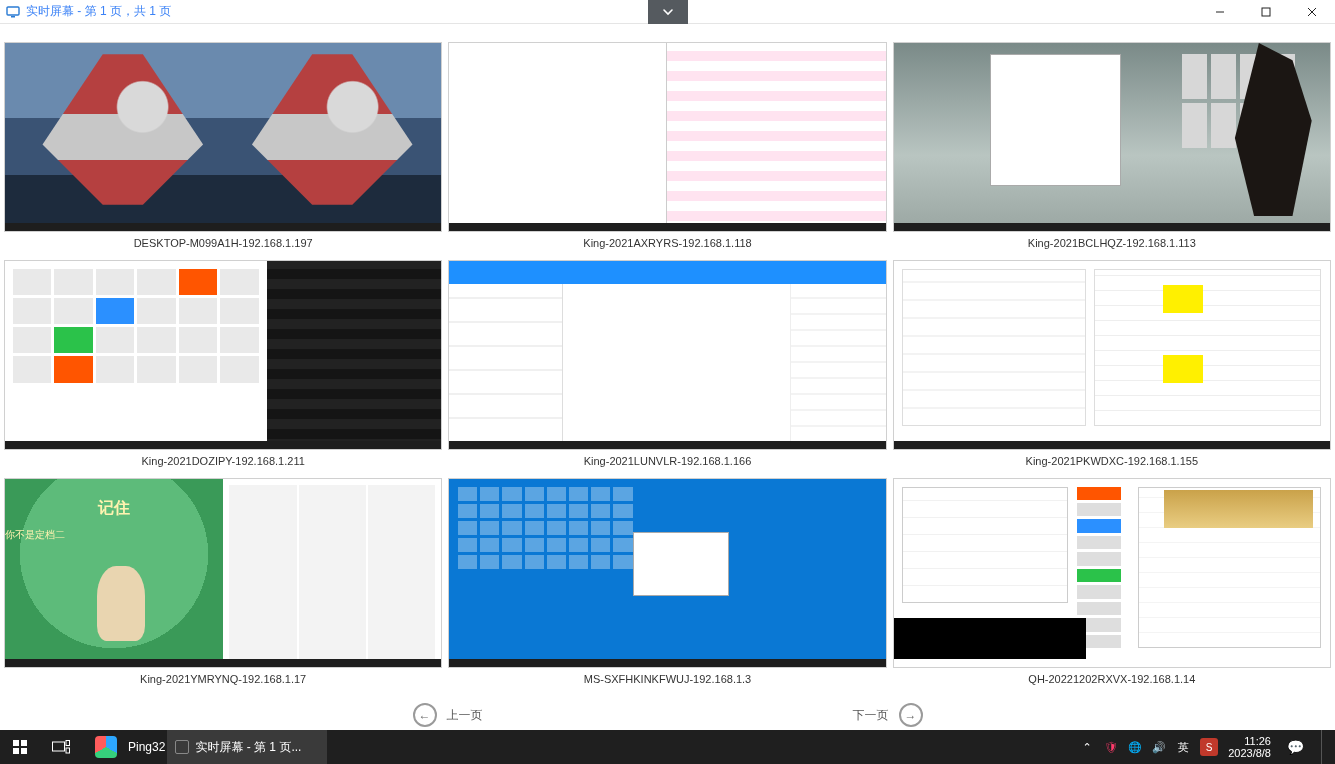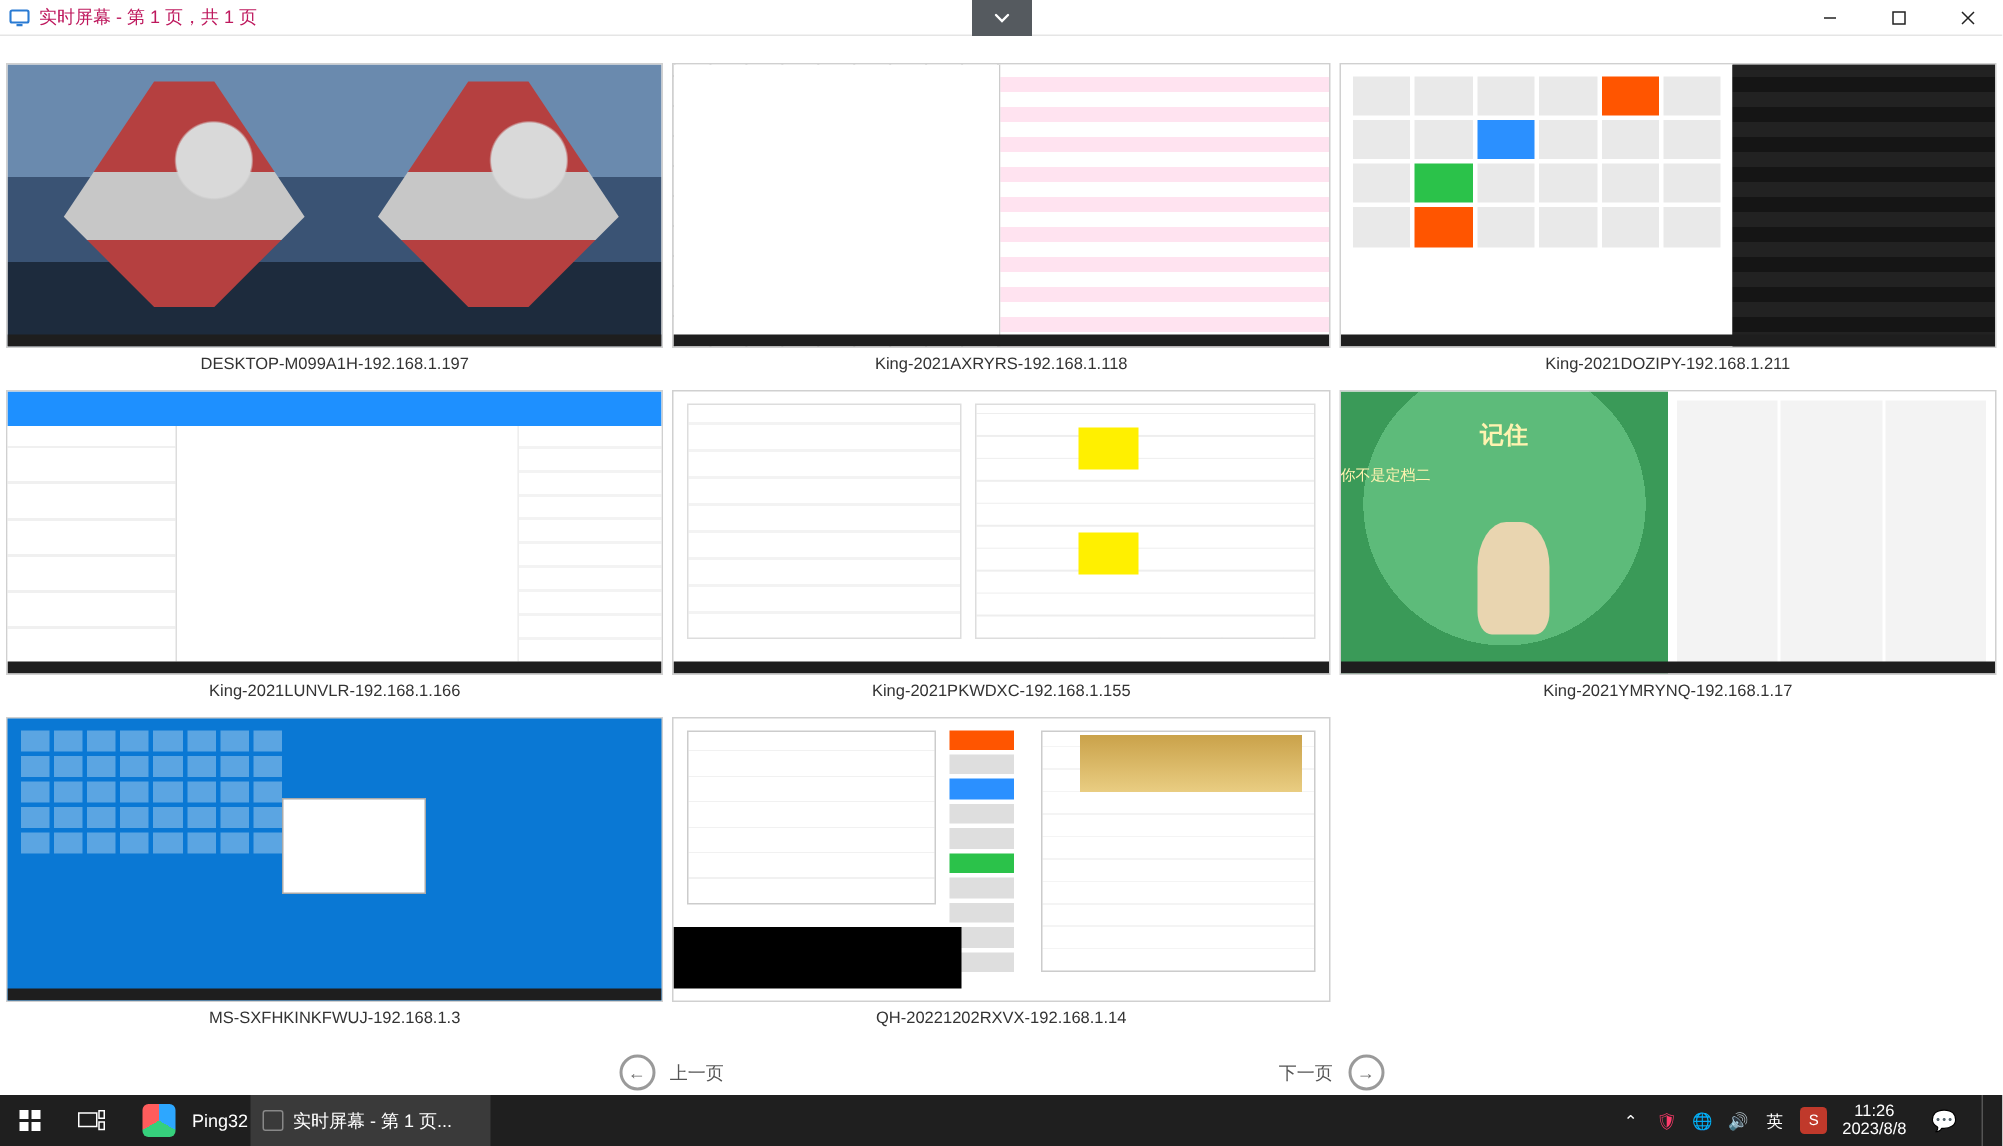--- a/index.html
+++ b/index.html
@@ -20,21 +20,21 @@
   align-items: center;
   background: #fff;
   border-bottom: 1px solid #e5e5e5;
   position: relative;
 }
 .titlebar .app-icon {
   width: 14px; height: 14px;
   margin: 0 6px;
   display: inline-flex; align-items: center; justify-content: center;
 }
-.titlebar .title { font-size: 12px; color: #be185d; }
+.titlebar .title { font-size: 12px; color: #3b82f6; }
 .titlebar .dropdown {
   position: absolute;
   left: 50%;
   transform: translateX(-50%);
   width: 40px; height: 24px;
   background: #555a5f;
   display: flex; align-items: center; justify-content: center;
   color: #fff;
 }
 .win-controls {
@@ -323,21 +323,21 @@
   display:inline-block;
 }
 .win-taskbar .tray{
   margin-left:auto; display:flex; align-items:center; gap:10px; padding:0 8px;
 }
 .win-taskbar .tray .ic{ width:14px; height:14px; display:inline-flex; align-items:center; justify-content:center; font-size:11px;}
 .win-taskbar .ime{
   width:18px; height:18px; background:#c0392b; border-radius:3px;
   display:flex; align-items:center; justify-content:center; font-size:10px;
 }
-.win-taskbar .clock{ text-align:center; line-height:1.1; font-size:11px; }
+.win-taskbar .clock{ text-align:right; line-height:1.1; font-size:11px; }
 .win-taskbar .notif{ width:30px; text-align:center; font-size:14px;}
 .win-taskbar .showdesk{ width:6px; height:34px; border-left:1px solid #555;}
 
 svg{ display:block; }
 </style>
 </head>
 <body>
 
 <div class="titlebar">
   <span class="app-icon">
@@ -385,20 +385,38 @@
 
     <div class="cell">
       <div class="thumb cad">
         <div class="left"></div>
           <div class="right"></div>
         <div class="tbar"></div>
       </div>
       <div class="caption">King-2021AXRYRS-192.168.1.118</div>
     </div>
 
+    <div class="cell">
+      <div class="thumb anime">
+        <div class="panel"></div>
+        <div class="icons">
+            <span></span>
+            <span></span>
+            <span></span>
+            <span></span>
+            <span></span>
+            <span></span>
+            <span></span>
+            <span></span>
+          </div>
+        <div class="figure"></div>
+        <div class="tbar"></div>
+      </div>
+      <div class="caption">King-2021BCLHQZ-192.168.1.113</div>
+    </div>
 
     <div class="cell">
       <div class="thumb browser">
         <div class="lhs">
             <span></span>
             <span></span>
             <span></span>
             <span></span>
             <span></span>
             <span></span>

